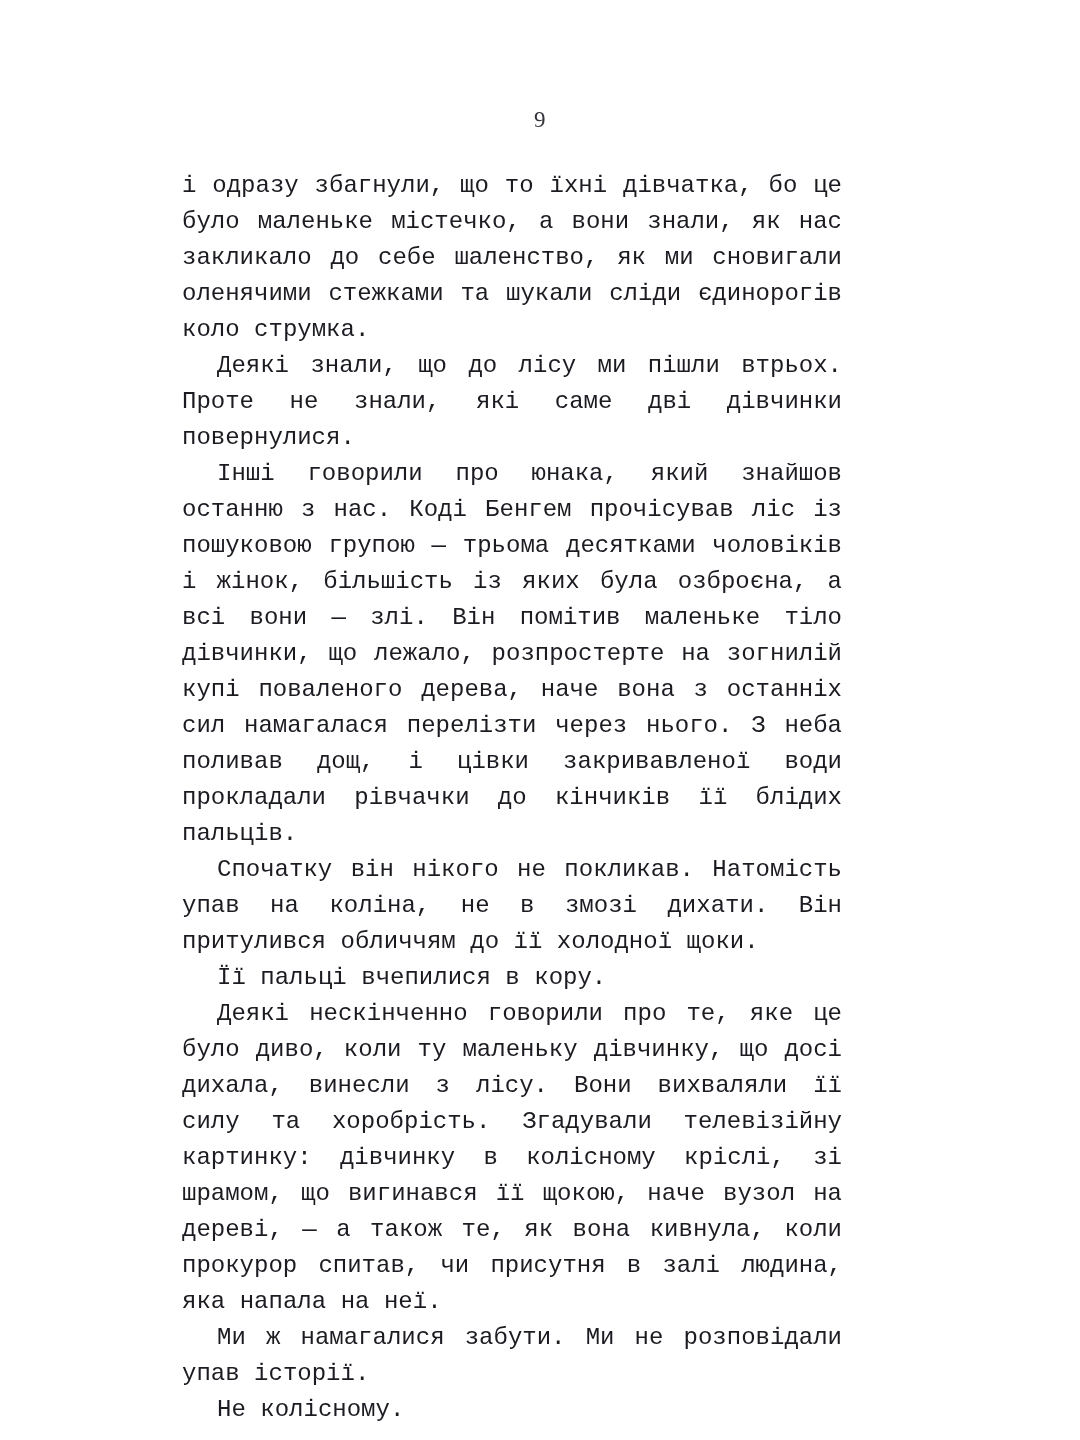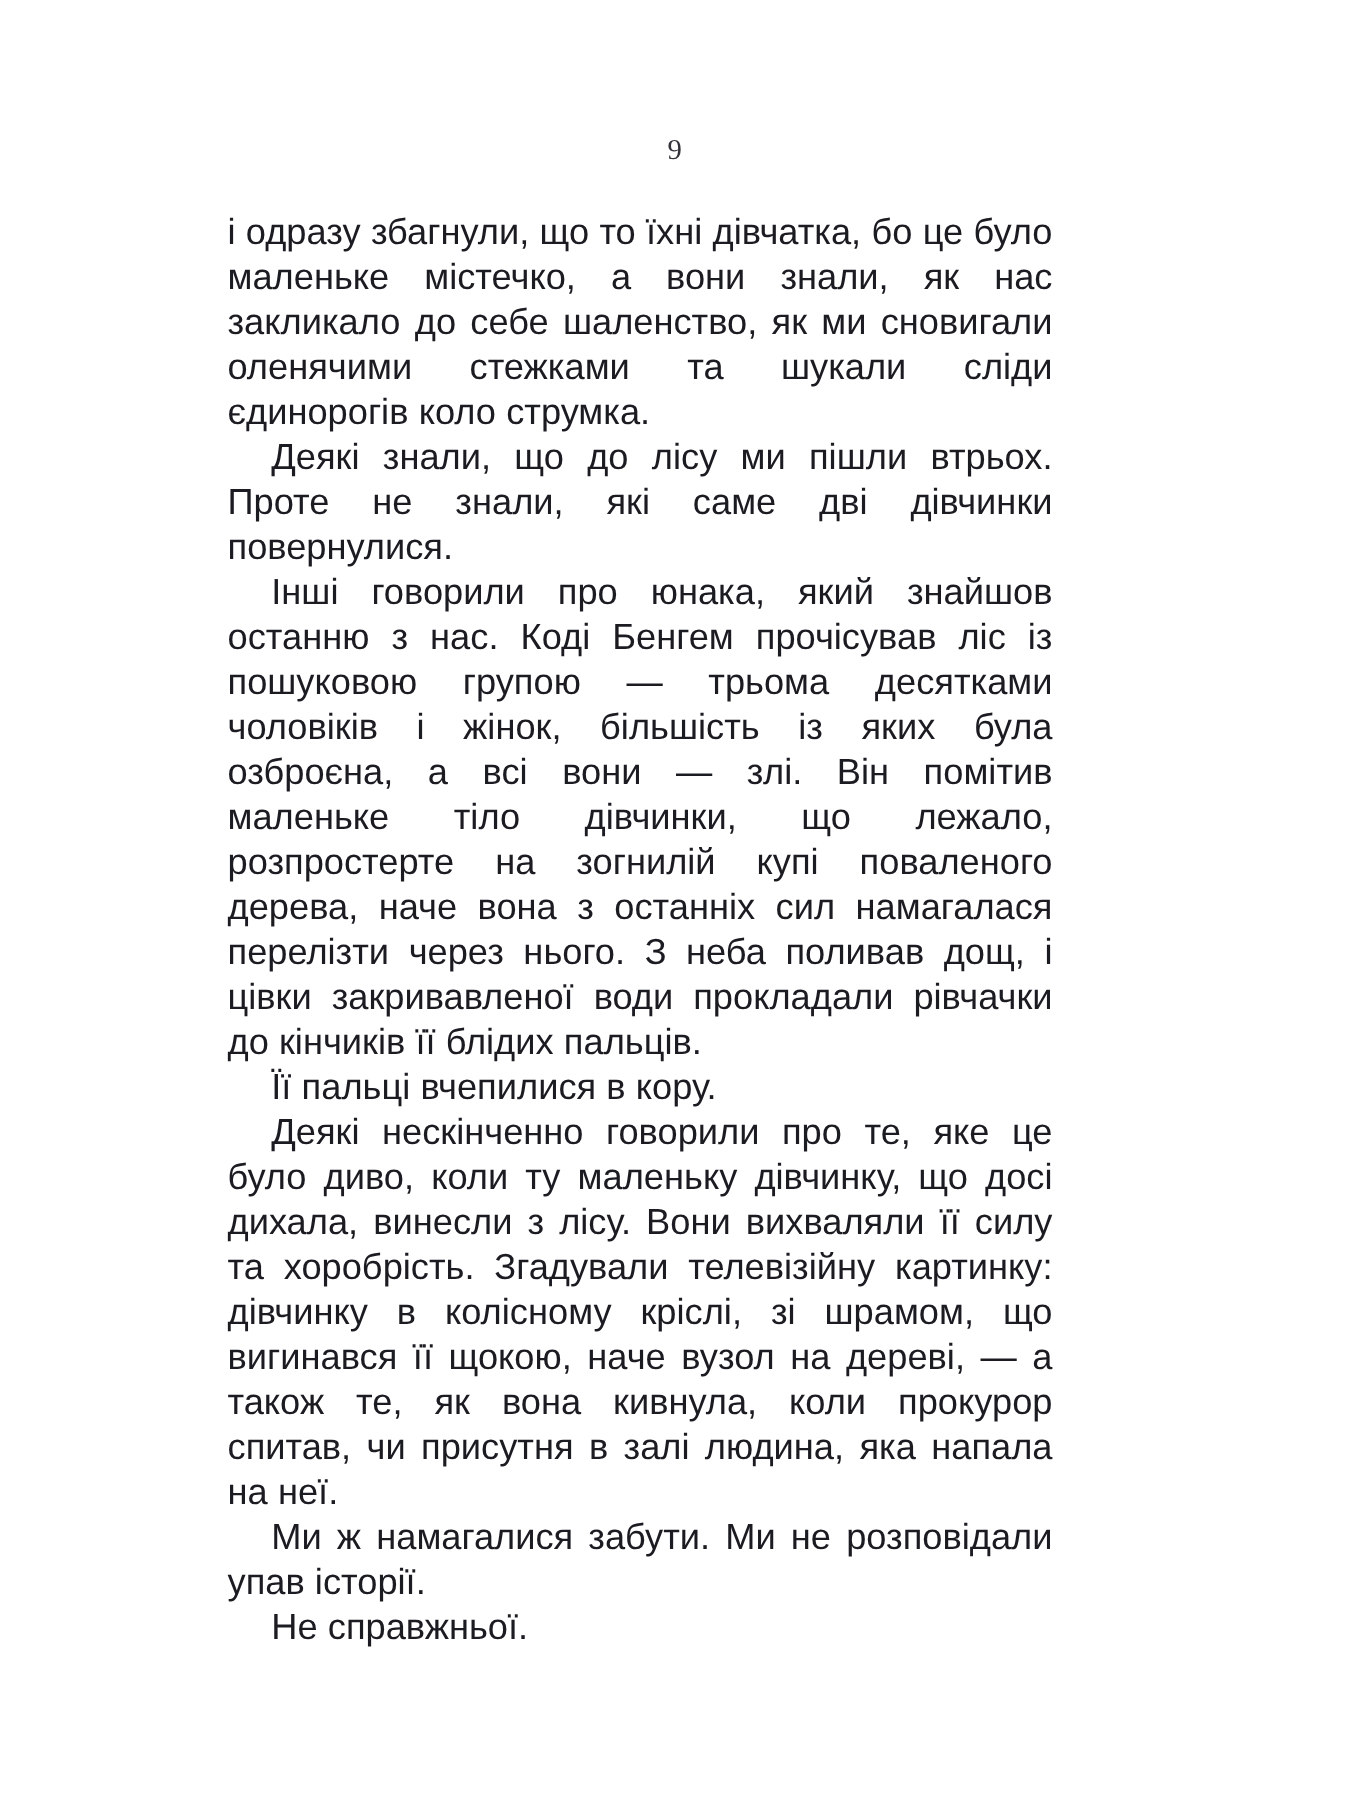--- a/index.html
+++ b/index.html
@@ -27,22 +27,22 @@
     font-size: 23px;
     color: #32323a;
     letter-spacing: 0.3px;
   }
 
   .textblock {
     position: absolute;
     left: 182px;
     top: 168px;
     width: 660px;
-    font-family: Liberation Sans, sans-serif;
-    font-size: 29px;
+    font-family: Liberation Mono, monospace;
+    font-size: 24px;
     line-height: 36px;
     color: #1b1b22;
     text-align: justify;
     text-justify: inter-word;
     -webkit-font-smoothing: antialiased;
   }
 
   .textblock p {
     margin: 0;
     text-indent: 0;
@@ -65,19 +65,20 @@
 <body>
 
 <div class="page" style="background: rgb(255, 255, 255);">
 
   <div class="folio" style="color: rgb(50, 50, 58);">9</div>
 
   <div class="textblock" style="color: rgb(27, 27, 34);">
       <p class="">і одразу збагнули, що то їхні дівчатка, бо це було маленьке містечко, а вони знали, як нас закликало до себе шаленство, як ми сновигали оленячими стежками та шукали сліди єдинорогів коло струмка.</p>
       <p class="indent">Деякі знали, що до лісу ми пішли втрьох. Проте не знали, які саме дві дівчинки повернулися.</p>
       <p class="indent">Інші говорили про юнака, який знайшов останню з нас. Коді Бенгем прочісував ліс із пошуковою групою — трьома десятками чоловіків і жінок, більшість із яких була озброєна, а всі вони — злі. Він помітив маленьке тіло дівчинки, що лежало, розпростерте на зогнилій купі поваленого дерева, наче вона з останніх сил намагалася перелізти через нього. З неба поливав дощ, і цівки закривавленої води прокладали рівчачки до кінчиків її блідих пальців.</p>
+      <p class="indent">Спочатку він нікого не покликав. Натомість упав на коліна, не в змозі дихати. Він притулився обличчям до її холодної щоки.</p>
       <p class="indent">Її пальці вчепилися в кору.</p>
       <p class="indent">Деякі нескінченно говорили про те, яке це було диво, коли ту маленьку дівчинку, що досі дихала, винесли з лісу. Вони вихваляли її силу та хоробрість. Згадували телевізійну картинку: дівчинку в колісному кріслі, зі шрамом, що вигинався її щокою, наче вузол на дереві, — а також те, як вона кивнула, коли прокурор спитав, чи присутня в залі людина, яка напала на неї.</p>
       <p class="indent">Ми ж намагалися забути. Ми не розповідали упав історії.</p>
-      <p class="indent">Не справжньої.</p>
+      <p class="indent">Не колісному.</p>
     </div>
 
 </div>
 
 </body></html>

